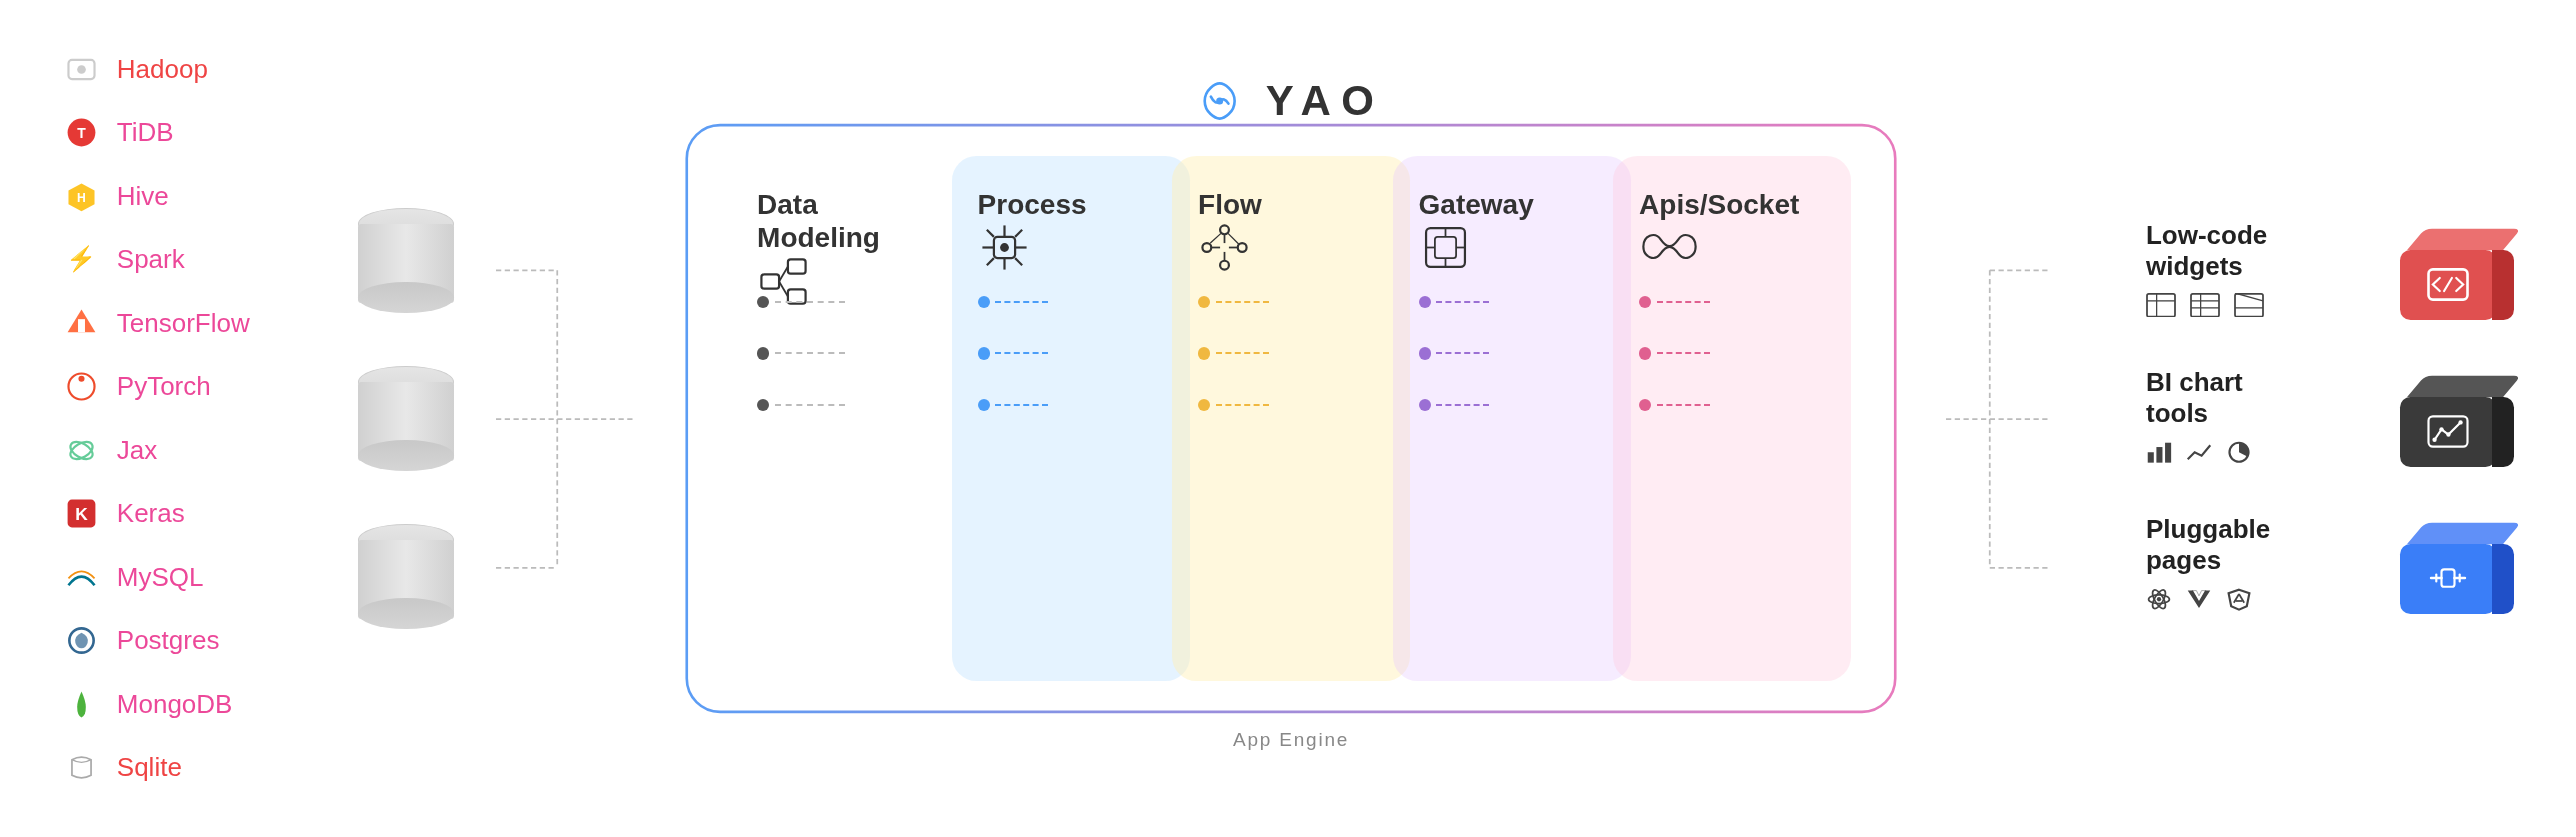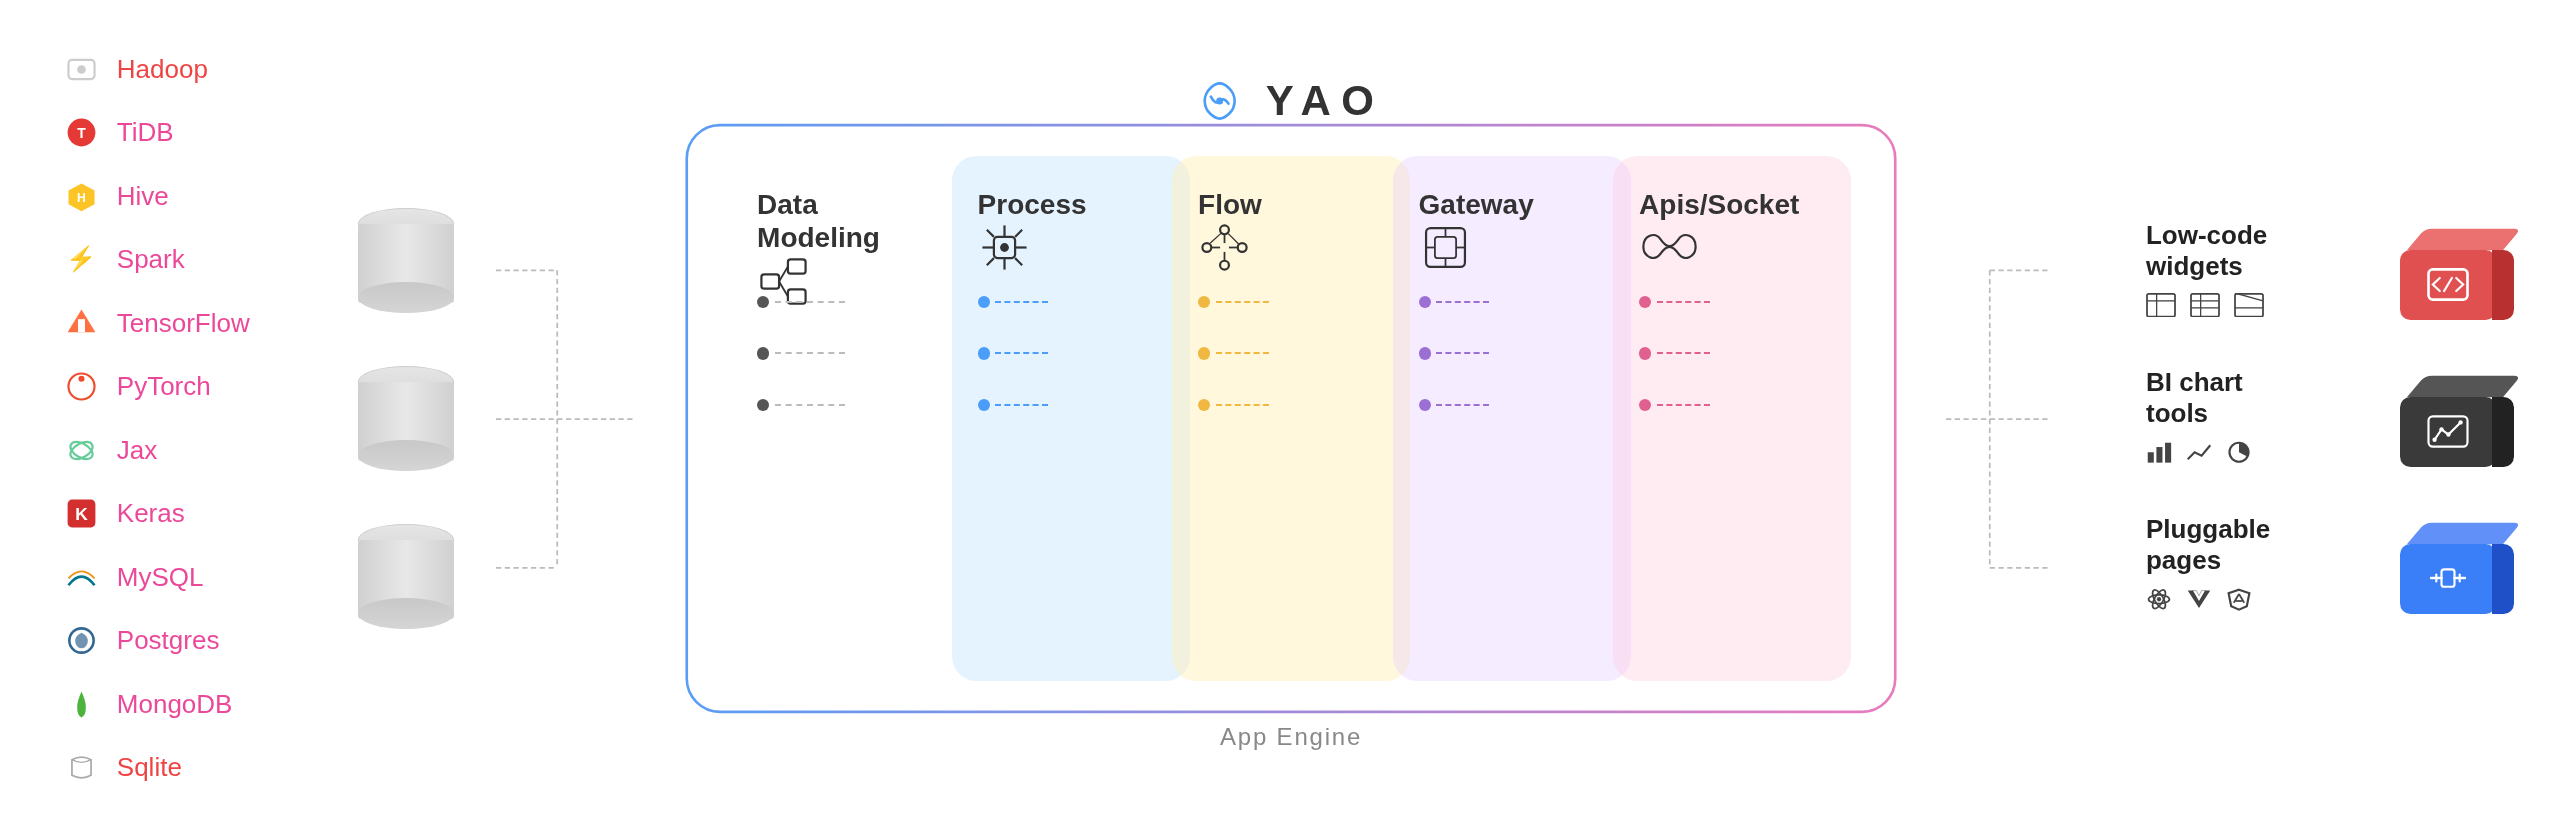--- a/index.html
+++ b/index.html
@@ -115,21 +115,21 @@
       color: #333;
       z-index: 10;
     }
 
     
     .app-engine-label {
       position: absolute;
       bottom: 8.8px;
       left: 50%;
       transform: translateX(-50%);
-      font-size: 24px;
+      font-size: 19px;
       color: #888;
       letter-spacing: 1.8px;
       white-space: nowrap;
     }
 
     
     .panels-container {
       position: absolute;
       top: 79px;
       left: 53px;

